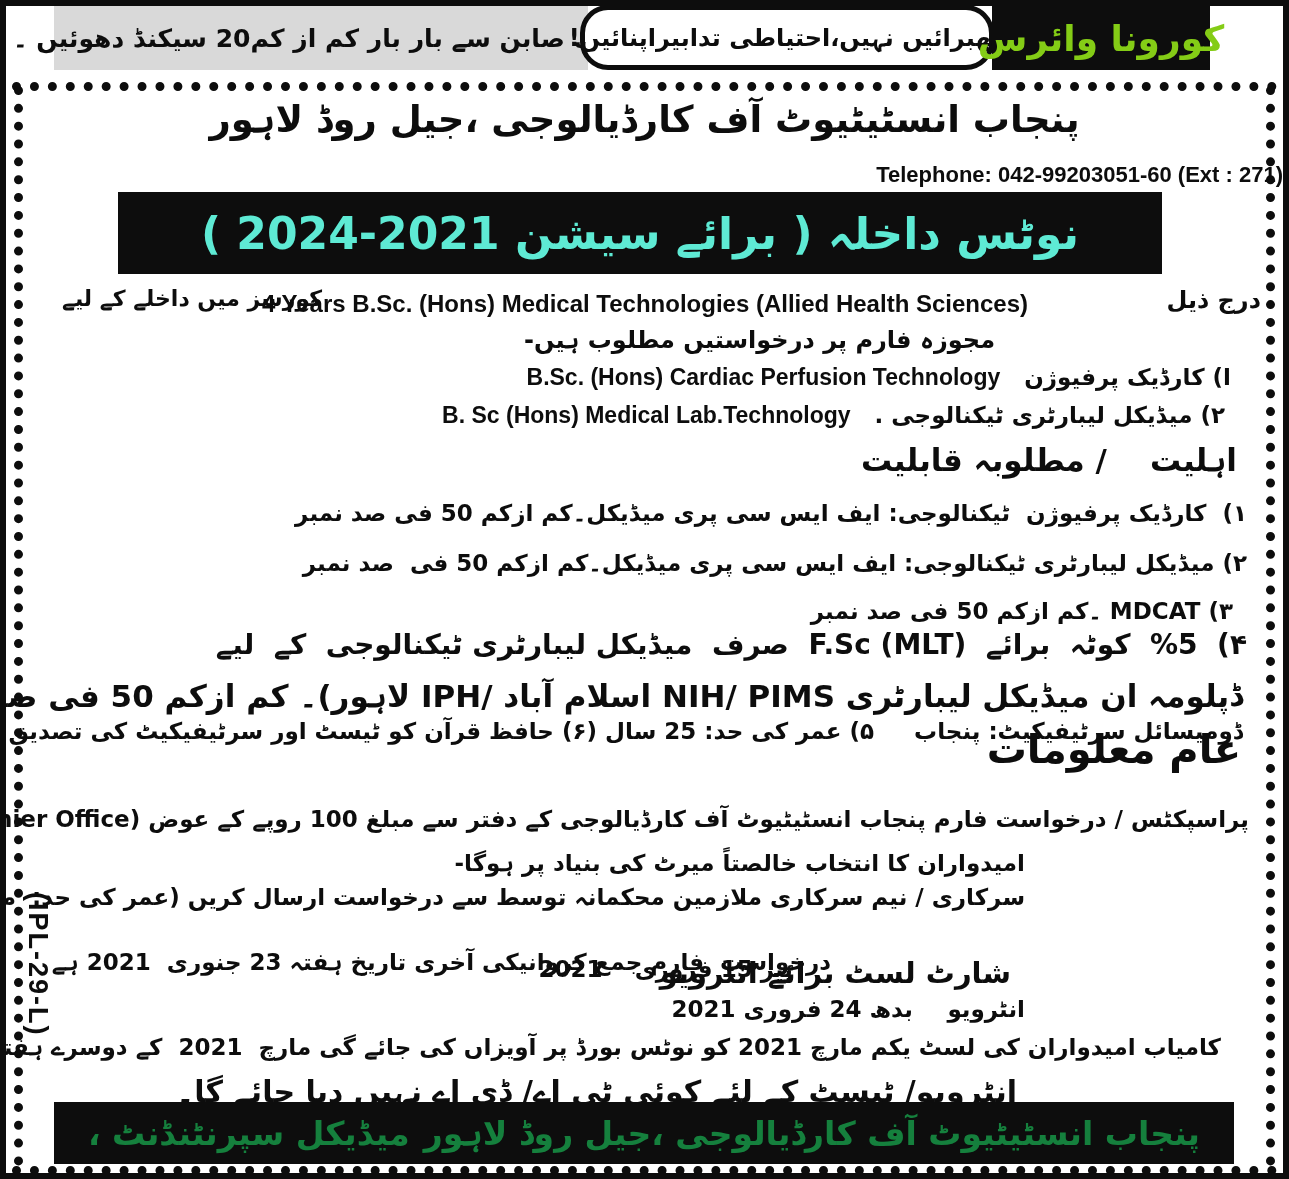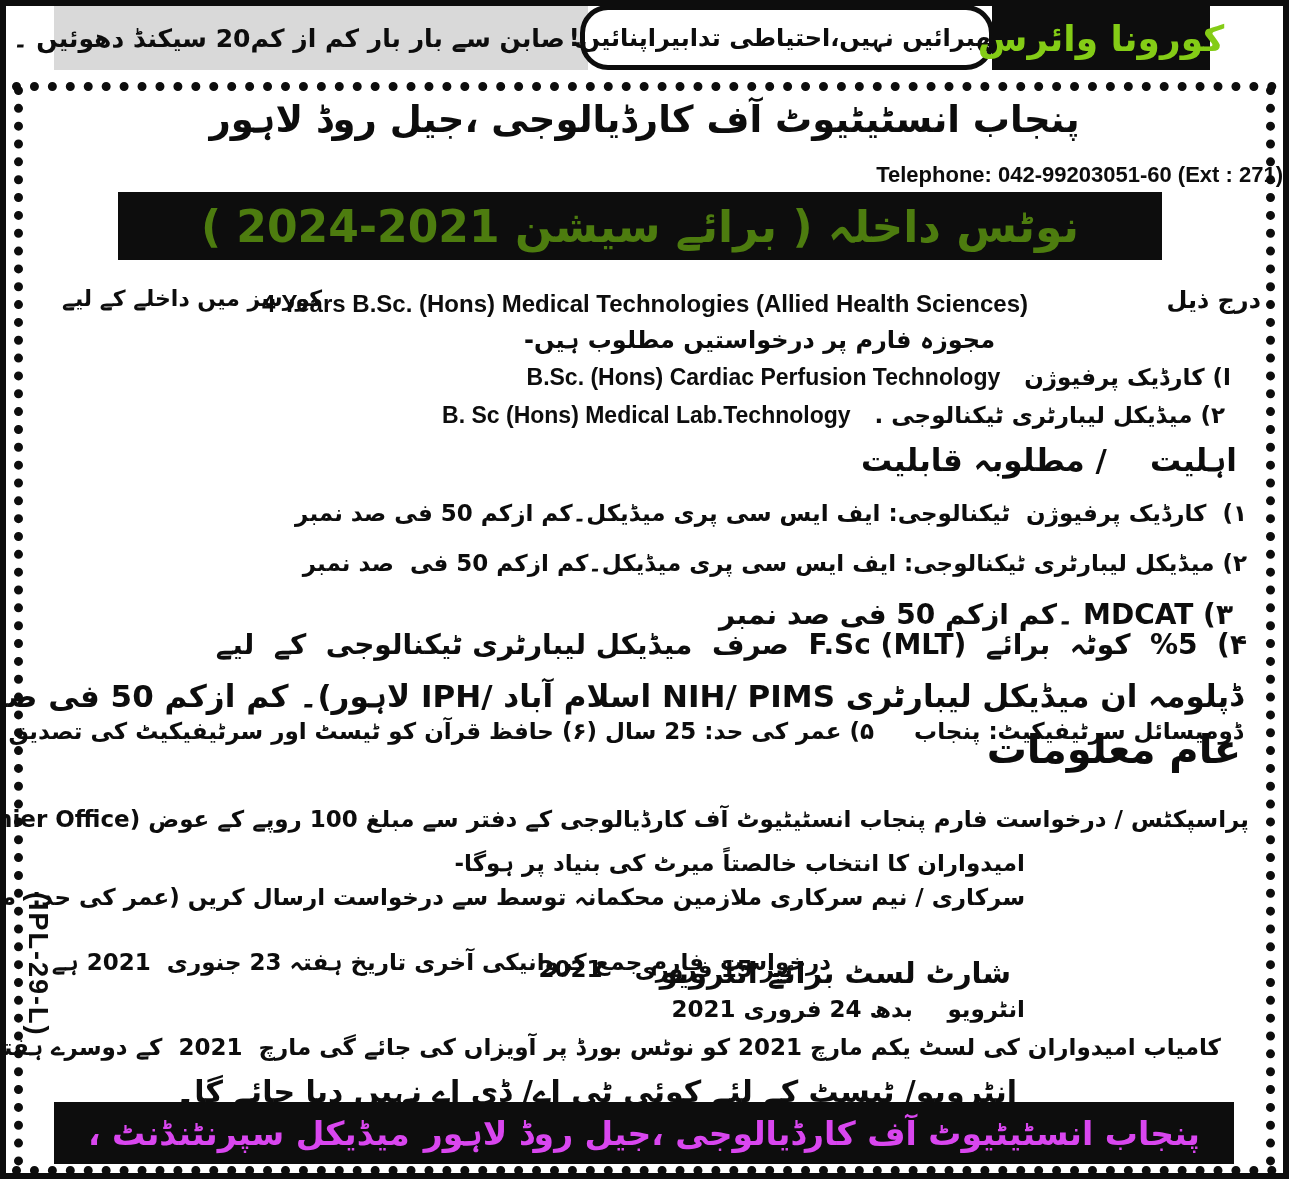--- a/index.html
+++ b/index.html
@@ -24,57 +24,57 @@
 
   
   .dot-top{left:6px;right:6px;top:76px;border-top:9px dotted #0d0d0d;height:0;}
   .dot-bottom{left:6px;right:6px;top:1160px;border-top:9px dotted #0d0d0d;height:0;}
   .dot-left{left:8px;top:80px;height:1080px;border-left:9px dotted #0d0d0d;width:0;}
   .dot-right{right:8px;top:80px;height:1080px;border-left:9px dotted #0d0d0d;width:0;}
 
   
   .institute{top:92px;left:0;right:0;text-align:center;font-size:37px;}
   .phone{top:156px;left:0;right:0;text-align:right;font-size:22px;}
-  .banner{top:186px;left:112px;width:1044px;height:68px;background:#0d0d0d;color:#4d7c0f;
+  .banner{top:186px;left:112px;width:1044px;height:82px;background:#0d0d0d;color:#5eead4;
     display:flex;align-items:center;justify-content:center;font-size:44px;}
 
   
   .l1-lead{top:280px;right:22px;font-size:24px;}
   .l1-en{top:284px;left:256px;font-size:24px;}
   .l1-tail{top:280px;left:56px;font-size:22px;}
   .l2{top:320px;right:288px;font-size:24px;}
   .course{display:inline-flex;direction:rtl;gap:24px;align-items:baseline;font-size:23px;}
   .c1{top:358px;right:52px;}
   .c2{top:396px;right:58px;}
   .course .en{font-size:23px;}
 
   
   .elig-h{top:436px;right:46px;font-size:31px;}
   .e1{top:494px;right:36px;font-size:23px;}
   .e2{top:544px;right:36px;font-size:23px;}
-  .e3{top:592px;right:50px;font-size:28px;}
+  .e3{top:592px;right:50px;font-size:23px;}
   .e4{top:622px;right:36px;font-size:28px;}
   .e4b{top:672px;right:40px;font-size:31px;}
   .e56{top:712px;right:40px;font-size:23px;}
 
   
   .info-h{top:720px;right:42px;font-size:40px;margin-left:24px;}
   .prospectus{top:800px;right:34px;font-size:23px;}
   .merit{top:844px;right:258px;font-size:23px;}
   .govt{top:878px;right:258px;font-size:23px;}
   .lastdate{top:912px;right:452px;font-size:23px;margin-top:31px;}
   .sl-label{top:950px;right:272px;font-size:29px;}
   .sl-date{top:950px;right:490px;font-size:23px;}
   .iv-label{top:990px;right:258px;font-size:23px;}
   .iv-date{top:990px;right:370px;font-size:23px;}
   .result{top:1028px;right:62px;font-size:23px;}
   .tada{top:1068px;right:266px;font-size:30px;}
 
   
-  .bar{top:1096px;left:48px;width:1180px;height:62px;background:#0d0d0d;color:#d946ef;
+  .bar{top:1096px;left:48px;width:1180px;height:62px;background:#0d0d0d;color:#15803d;
     display:flex;align-items:center;justify-content:space-between;
     padding:0 34px;box-sizing:border-box;font-size:33px;}
   .ref{left:16px;top:886px;font-size:27px;writing-mode:vertical-rl;letter-spacing:2px;}
 </style>
 </head>
 <body>
 
 <div id="page">
 
   <div class="abs corona">

